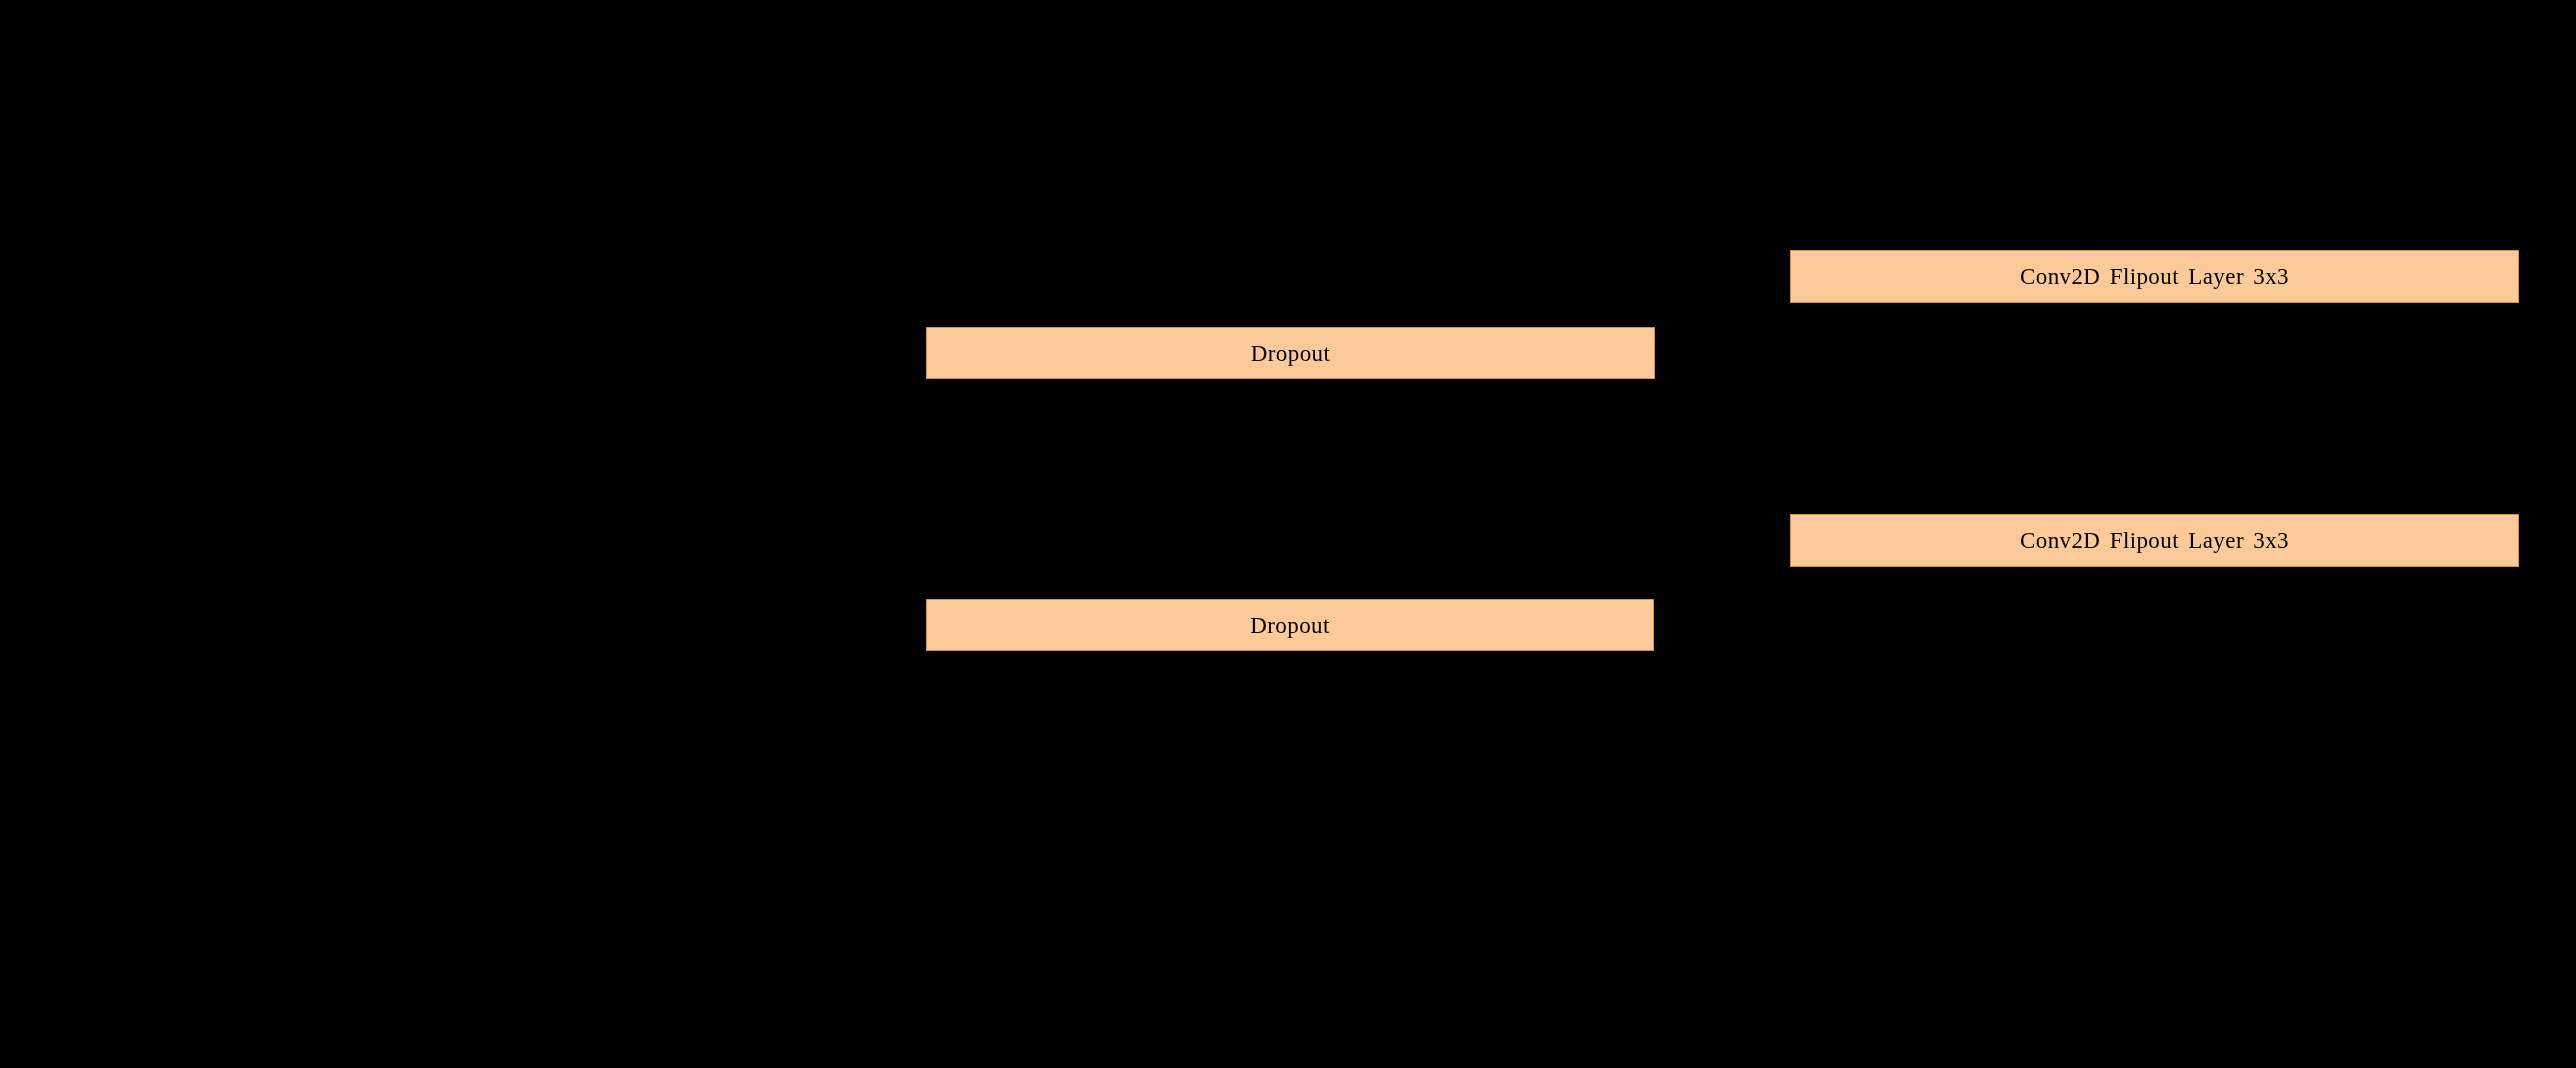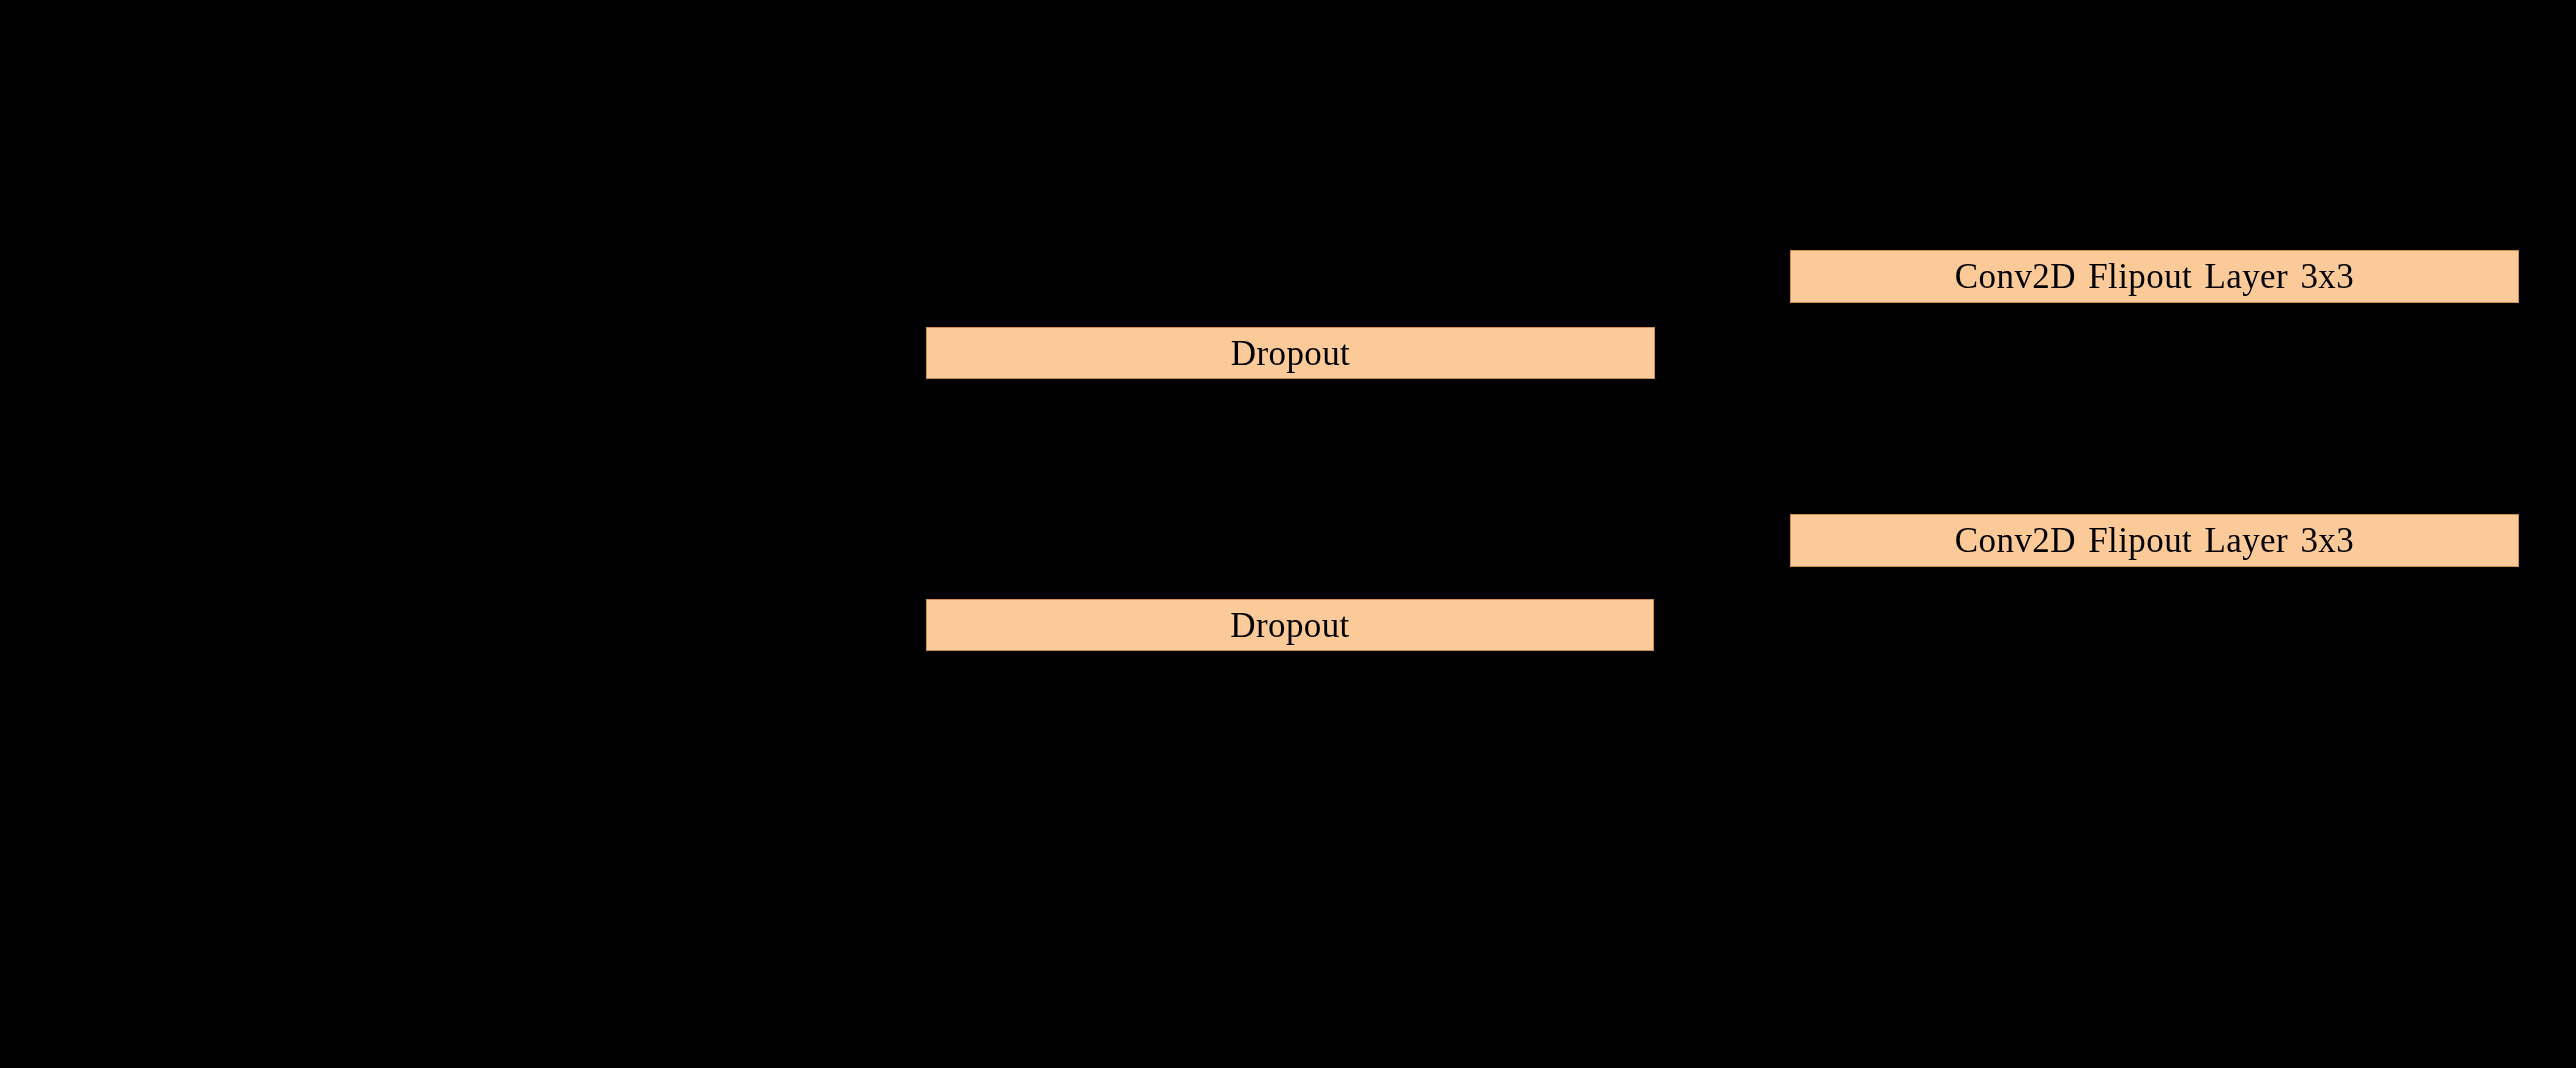--- a/index.html
+++ b/index.html
@@ -17,21 +17,21 @@
   .node {
     position: absolute;
     box-sizing: border-box;
     border: 1.6px solid transparent; 
     display: flex;
     align-items: center;
     justify-content: center;
     text-align: center;
   }
   .node-label {
-    font-size: 35px;
+    font-size: 23px;
     line-height: 1;
     letter-spacing: 0.4px;
     word-spacing: 3.2px;
     white-space: nowrap;
   }
 </style>
 </head>
 <body>
 
 <div class="canvas" style="background: rgb(0, 0, 0);">

